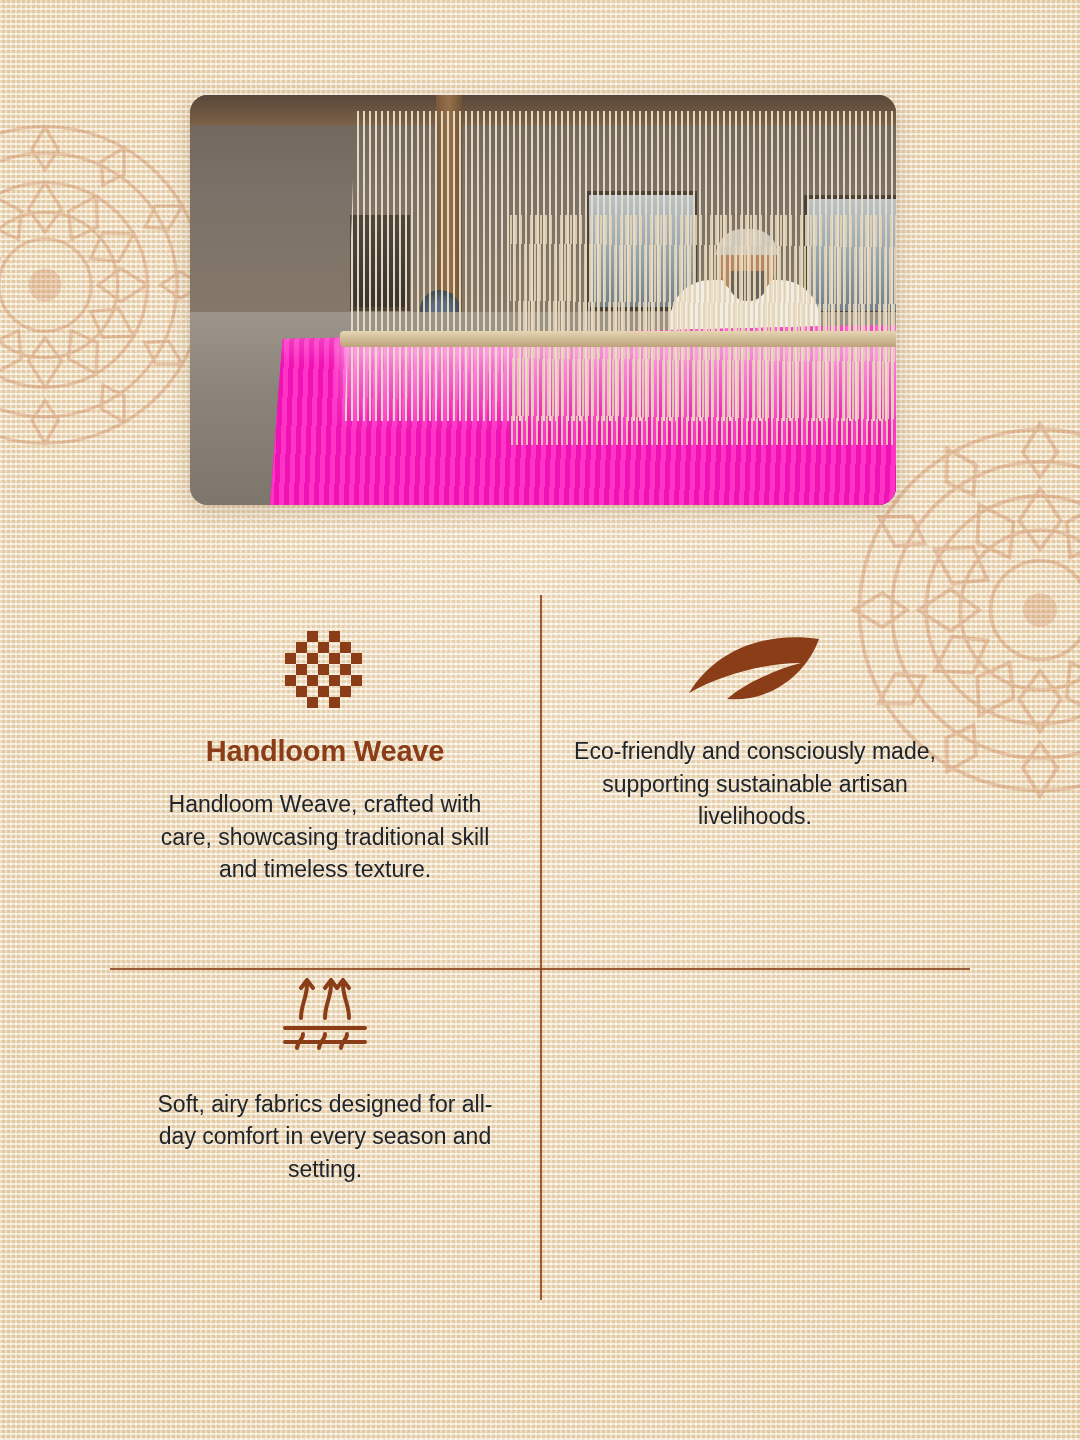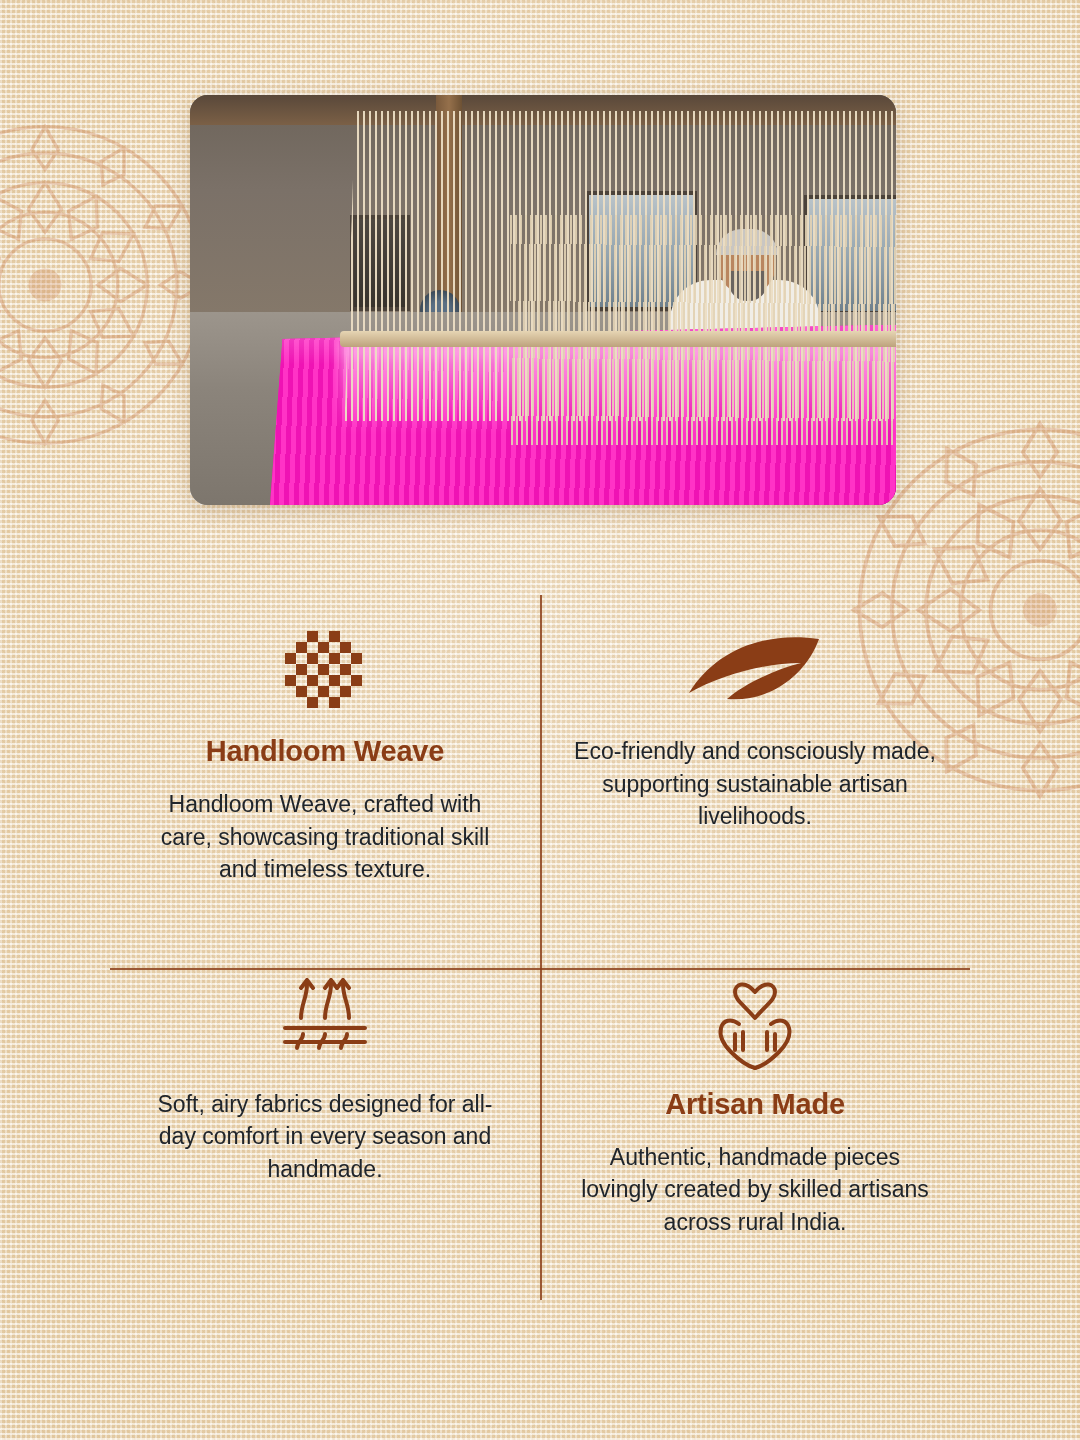--- a/index.html
+++ b/index.html
@@ -457,32 +457,17 @@
         <path d="M48 10 l6 -8 6 8"></path>
         <path d="M72 40 C 72 26, 66 20, 66 6"></path>
         <path d="M60 10 l6 -8 6 8"></path>
         <line x1="8" y1="50" x2="88" y2="50"></line>
         <line x1="8" y1="64" x2="88" y2="64"></line>
         <path d="M26 56 c 0 6, -6 8, -6 14"></path>
         <path d="M48 56 c 0 6, -6 8, -6 14"></path>
         <path d="M70 56 c 0 6, -6 8, -6 14"></path>
       </svg>
     </div>
-    <div class="desc">Soft, airy fabrics designed for all-day comfort in every season and handmade.</div>
+    <div class="desc">Soft, airy fabrics designed for all-day comfort in every season and setting.</div>
   </div>
 
-  <div class="cell c4">
-    <div class="icon">
-      <svg width="100" height="96" viewBox="0 0 100 96" fill="none" stroke="#8a3d16" stroke-width="4" stroke-linecap="round" stroke-linejoin="round">
-        <path d="M50 40 C 38 26, 30 22, 30 14 C 30 6, 40 2, 50 14 C 60 2, 70 6, 70 14 C 70 22, 62 26, 50 40 Z"></path>
-        <path d="M34 46 C 26 40, 18 42, 16 50 C 14 58, 18 66, 26 74 C 34 82, 42 88, 50 90"></path>
-        <path d="M66 46 C 74 40, 82 42, 84 50 C 86 58, 82 66, 74 74 C 66 82, 58 88, 50 90"></path>
-        <path d="M30 56 l0 16"></path>
-        <path d="M38 54 l0 18"></path>
-        <path d="M70 56 l0 16"></path>
-        <path d="M62 54 l0 18"></path>
-      </svg>
-    </div>
-    <div class="title">Artisan Made</div>
-    <div class="desc">Authentic, handmade pieces lovingly created by skilled artisans across rural India.</div>
-  </div>
 
 </div>
 
 </body></html>

